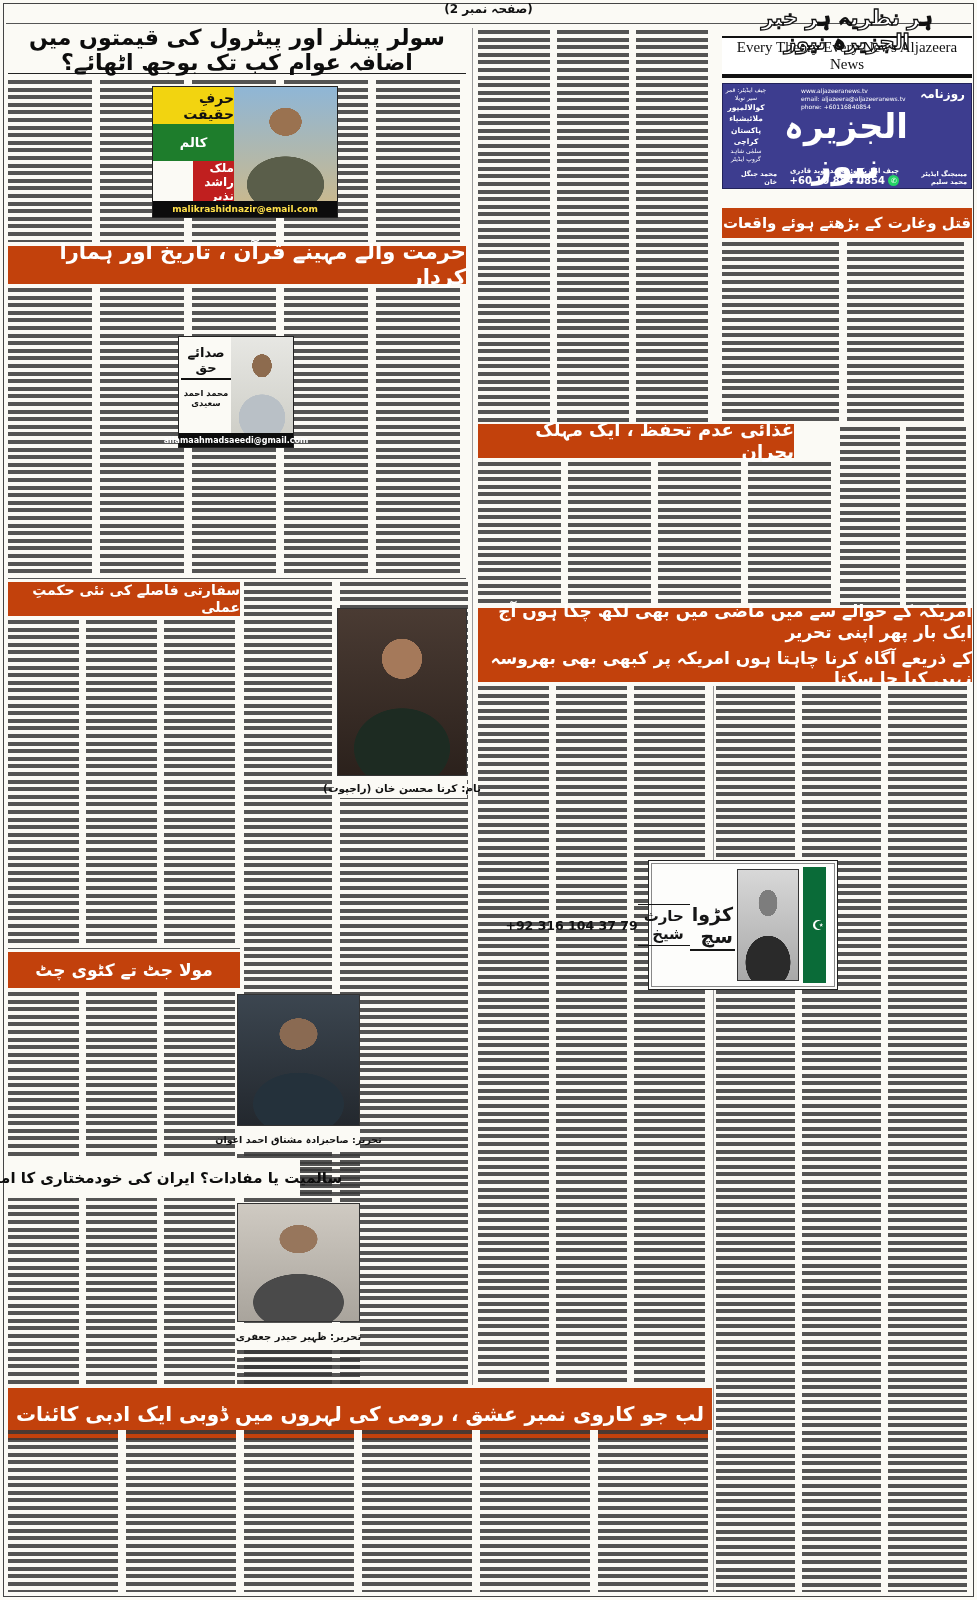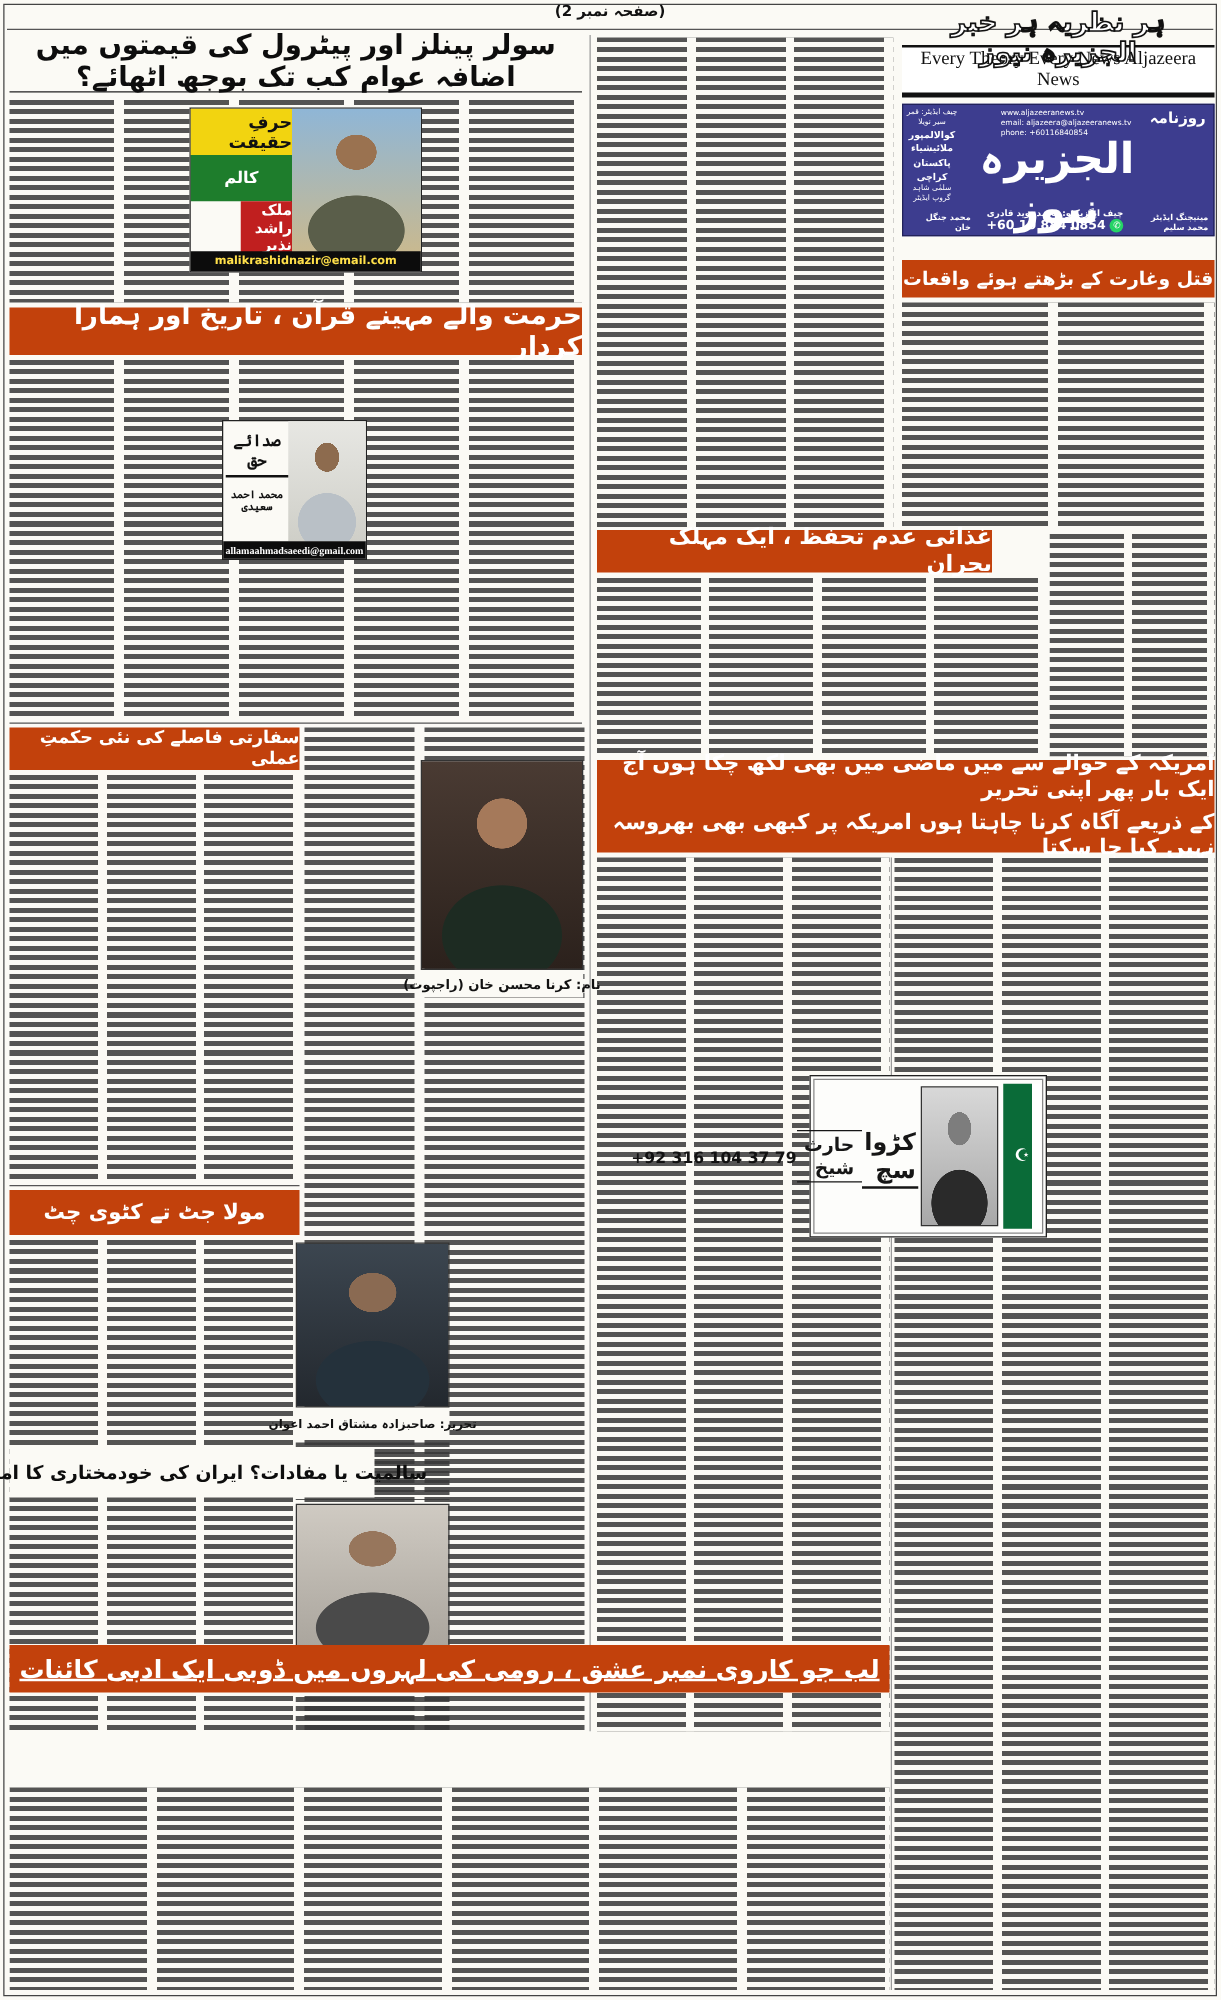--- a/index.html
+++ b/index.html
@@ -128,21 +128,21 @@
       <div class="label" style="flex:1;background:#f2d410;color:#111;font-size:14px;">حرفِ حقیقت</div>
       <div class="label" style="flex:1;background:#1e7d2c;color:#fff;font-size:13px;">کالم</div>
       <div class="label" style="flex:1;background:#c01f1f;color:#fff;font-size:12px;margin-left:40px;">ملک راشد نذیر</div>
     </div>
     <div class="abs emailbar ltr" style="left:0;bottom:0;width:100%;height:16px;">malikrashidnazir@email.com</div>
   </div>
 
   <div class="abs band" style="left:8px;top:246px;width:458px;height:38px;font-size:21px;">حرمت والے مہینے قرآن ، تاریخ اور ہمارا کردار</div>
   <div class="abs cols" style="left:8px;top:288px;width:458px;height:288px;--p:92px;--t:84px;"></div>
 
-  <div class="abs whitebox" style="left:178px;top:336px;width:116px;height:112px;border:1.5px solid #222;font-family:Liberation Serif, serif;">
+  <div class="abs whitebox" style="left:178px;top:336px;width:116px;height:112px;border:1.5px solid #222;">
     <div class="abs photo" style="right:0;top:0;width:62px;height:96px;--bg1:#e7e7e3;--bg2:#cfcfc8;--skin:#8d6b4e;--coat:#b9c0c6;border:none;"></div>
     <div class="abs" style="left:2px;top:8px;width:50px;text-align:center;">
       <div style="font-size:13px;font-weight:bold;color:#111;border-bottom:2px solid #111;padding-bottom:3px;">صدائے حق</div>
       <div style="font-size:8.5px;font-weight:bold;color:#111;margin-top:8px;">محمد احمد سعیدی</div>
     </div>
     <div class="abs emailbar ltr" style="left:0;bottom:0;width:100%;height:14px;color:#fff;font-size:8px;margin-top:44px;">allamaahmadsaeedi@gmail.com</div>
   </div>
 
   <div class="abs hline" style="left:8px;top:578px;width:458px;"></div>
 
@@ -162,16 +162,16 @@
   <div class="abs photo" style="left:237px;top:994px;width:123px;height:132px;--bg1:#3c4650;--bg2:#23282e;--skin:#8a6a52;--coat:#24313b;"></div>
   <div class="abs caption" style="left:237px;top:1128px;width:123px;height:22px;font-size:9.5px;">تحریر: صاحبزادہ مشتاق احمد اعوان</div>
   <div class="abs mono" style="left:237px;top:1154px;width:123px;height:46px;"></div>
 
   <div class="abs hl" style="left:8px;top:1158px;width:292px;height:40px;font-size:15px;white-space:nowrap;">سالمیت یا مفادات؟ ایران کی خودمختاری کا امتحان</div>
 
   <div class="abs photo" style="left:237px;top:1203px;width:123px;height:119px;--bg1:#cfcac2;--bg2:#a9a49c;--skin:#97765c;--coat:#4a4a4a;"></div>
   <div class="abs caption" style="left:237px;top:1325px;width:123px;height:22px;font-size:10px;">تحریر: ظہیر حیدر جعفری</div>
   <div class="abs mono" style="left:237px;top:1350px;width:123px;height:35px;"></div>
 
-  <div class="abs band" style="left:8px;top:1316px;width:704px;height:38px;font-size:20px;text-decoration:underline;">لب جو کاروی نمبر عشق ، رومی کی لہروں میں ڈوبی ایک ادبی کائنات</div>
+  <div class="abs band" style="left:8px;top:1388px;width:704px;height:52px;font-size:20px;">لب جو کاروی نمبر عشق ، رومی کی لہروں میں ڈوبی ایک ادبی کائنات</div>
   <div class="abs cols" style="left:8px;top:1430px;width:704px;height:162px;--p:118px;--t:110px;"></div>
 
 </div>
 
 </body></html>

